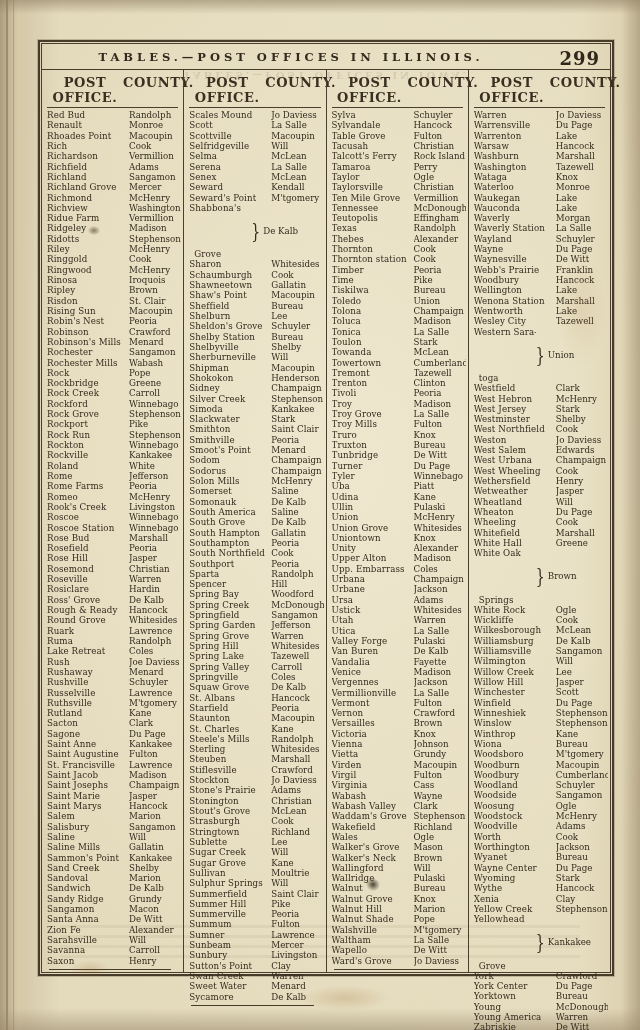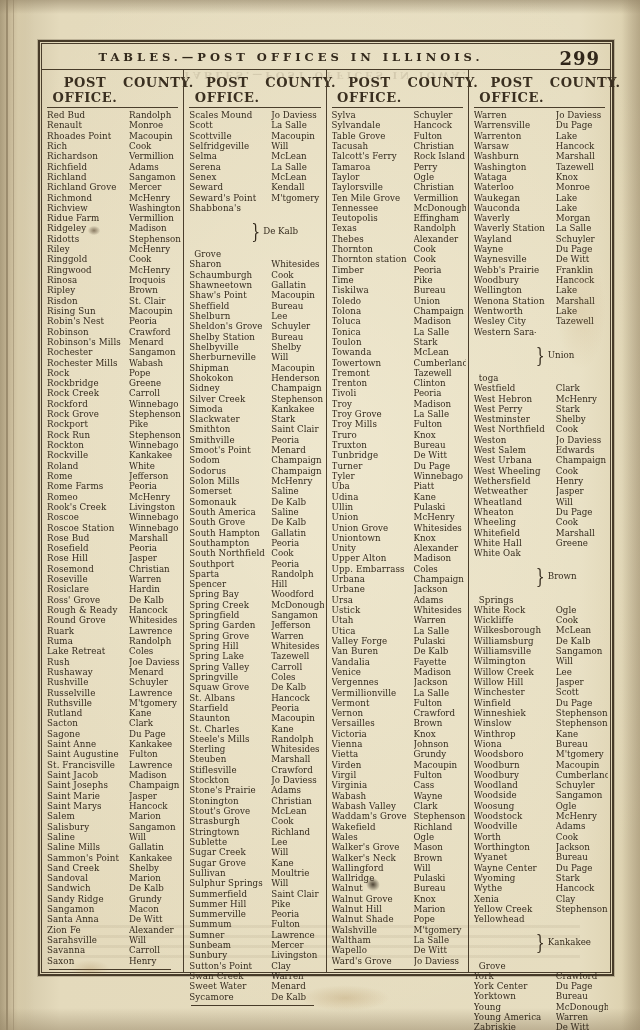--- a/index.html
+++ b/index.html
@@ -1210,21 +1210,21 @@
               </div>
               <div class="row">
                 <span class="office">Westfield</span>
                 <span class="county">Clark</span>
               </div>
               <div class="row">
                 <span class="office">West Hebron</span>
                 <span class="county">McHenry</span>
               </div>
               <div class="row">
-                <span class="office">West Perry</span>
+                <span class="office">West Jersey</span>
                 <span class="county">Stark</span>
               </div>
               <div class="row">
                 <span class="office">Westminster</span>
                 <span class="county">Shelby</span>
               </div>
               <div class="row">
                 <span class="office">West Northfield</span>
                 <span class="county">Cook</span>
               </div>

